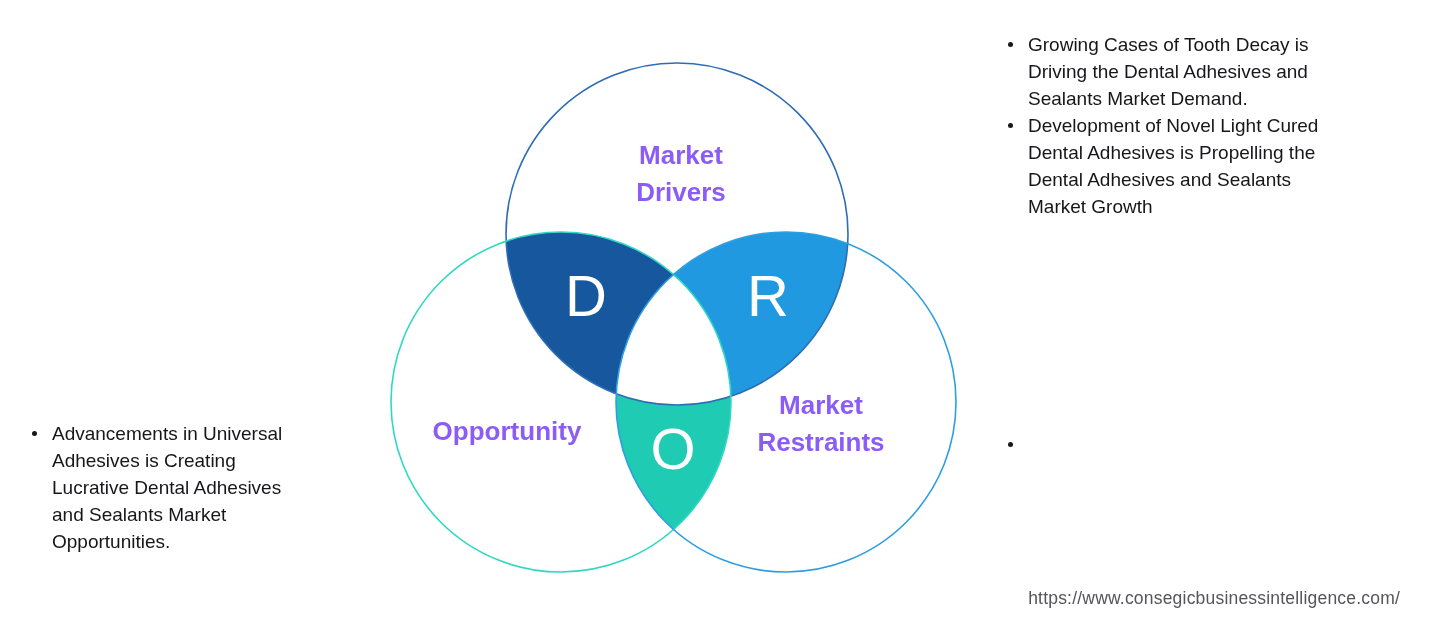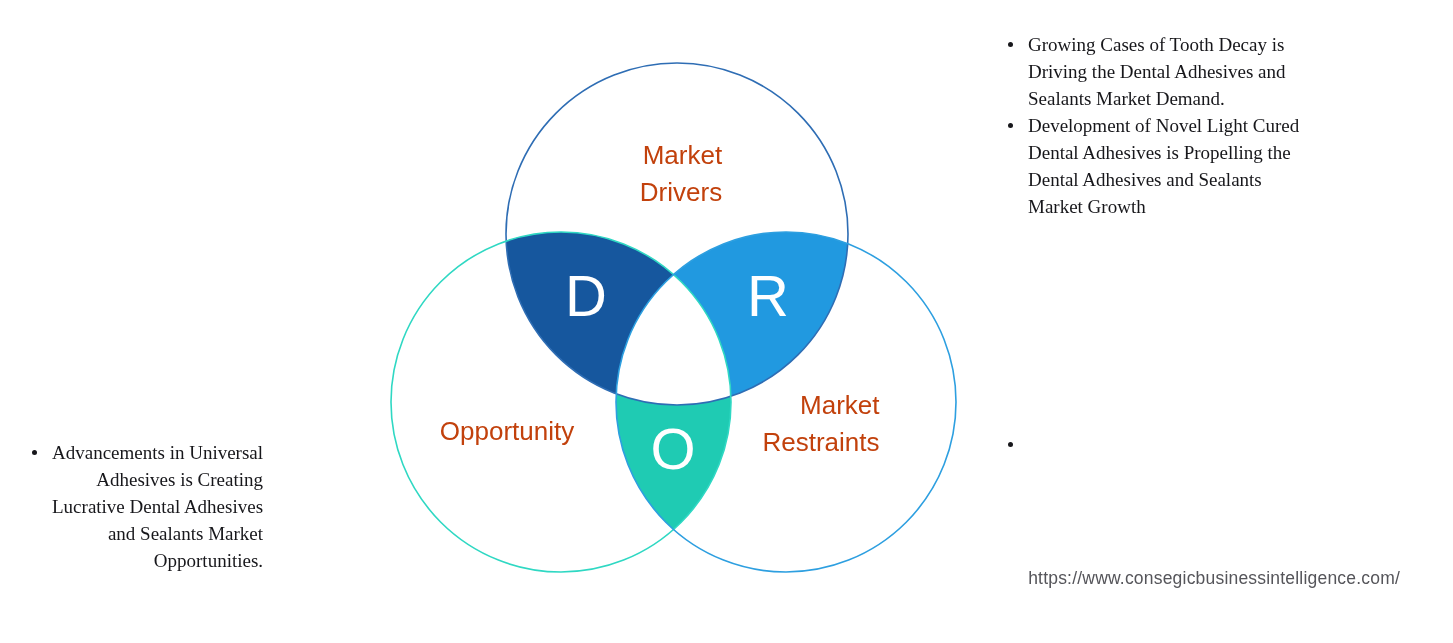--- a/index.html
+++ b/index.html
@@ -22,29 +22,30 @@
     font-size: 58px;
     font-weight: 300;
     line-height: 1;
     letter-spacing: 0;
     user-select: none;
   }
 
   .venn-label {
     position: absolute;
     transform: translateX(-50%);
-    color: #c2410c;
+    color: #8b5cf6;
     font-size: 26px;
     line-height: 37px;
-    text-align: right;
+    text-align: center;
     white-space: pre-line;
+    font-weight: bold;
   }
 
   
-  .bullet-block { position: absolute; font-family: Liberation Serif, serif; }
+  .bullet-block { position: absolute; }
 
   .bullet-item {
     display: flex;
     align-items: flex-start;
     font-size: 19px;
     line-height: 27px;
     color: #17171b;
   }
   .bullet-item + .bullet-item { }
 
@@ -53,29 +54,29 @@
     width: 5px;
     height: 5px;
     border-radius: 50%;
     background: #17171b;
     margin-top: 11px;
     margin-right: 15px;
   }
 
   .bullet-text { white-space: pre-line; }
 
-  .block-left       { left: 32px;   top: 439px; width: 320px; text-align: right; }
+  .block-left       { left: 32px;   top: 420px; width: 320px; }
   .block-right-top  { left: 1008px; top: 31px;  width: 400px; }
   .block-right-bot  { left: 1008px; top: 431px; width: 420px; }
 
   
   .footer-url {
     position: absolute;
     right: 53px;
-    top: 568px;
+    top: 588px;
     font-size: 17.5px;
     color: #55555a;
     letter-spacing: 0.2px;
   }
 </style>
 </head>
 <body>
 
 <svg class="venn-svg" width="1453" height="643" viewBox="0 0 1453 643">
   <defs>

